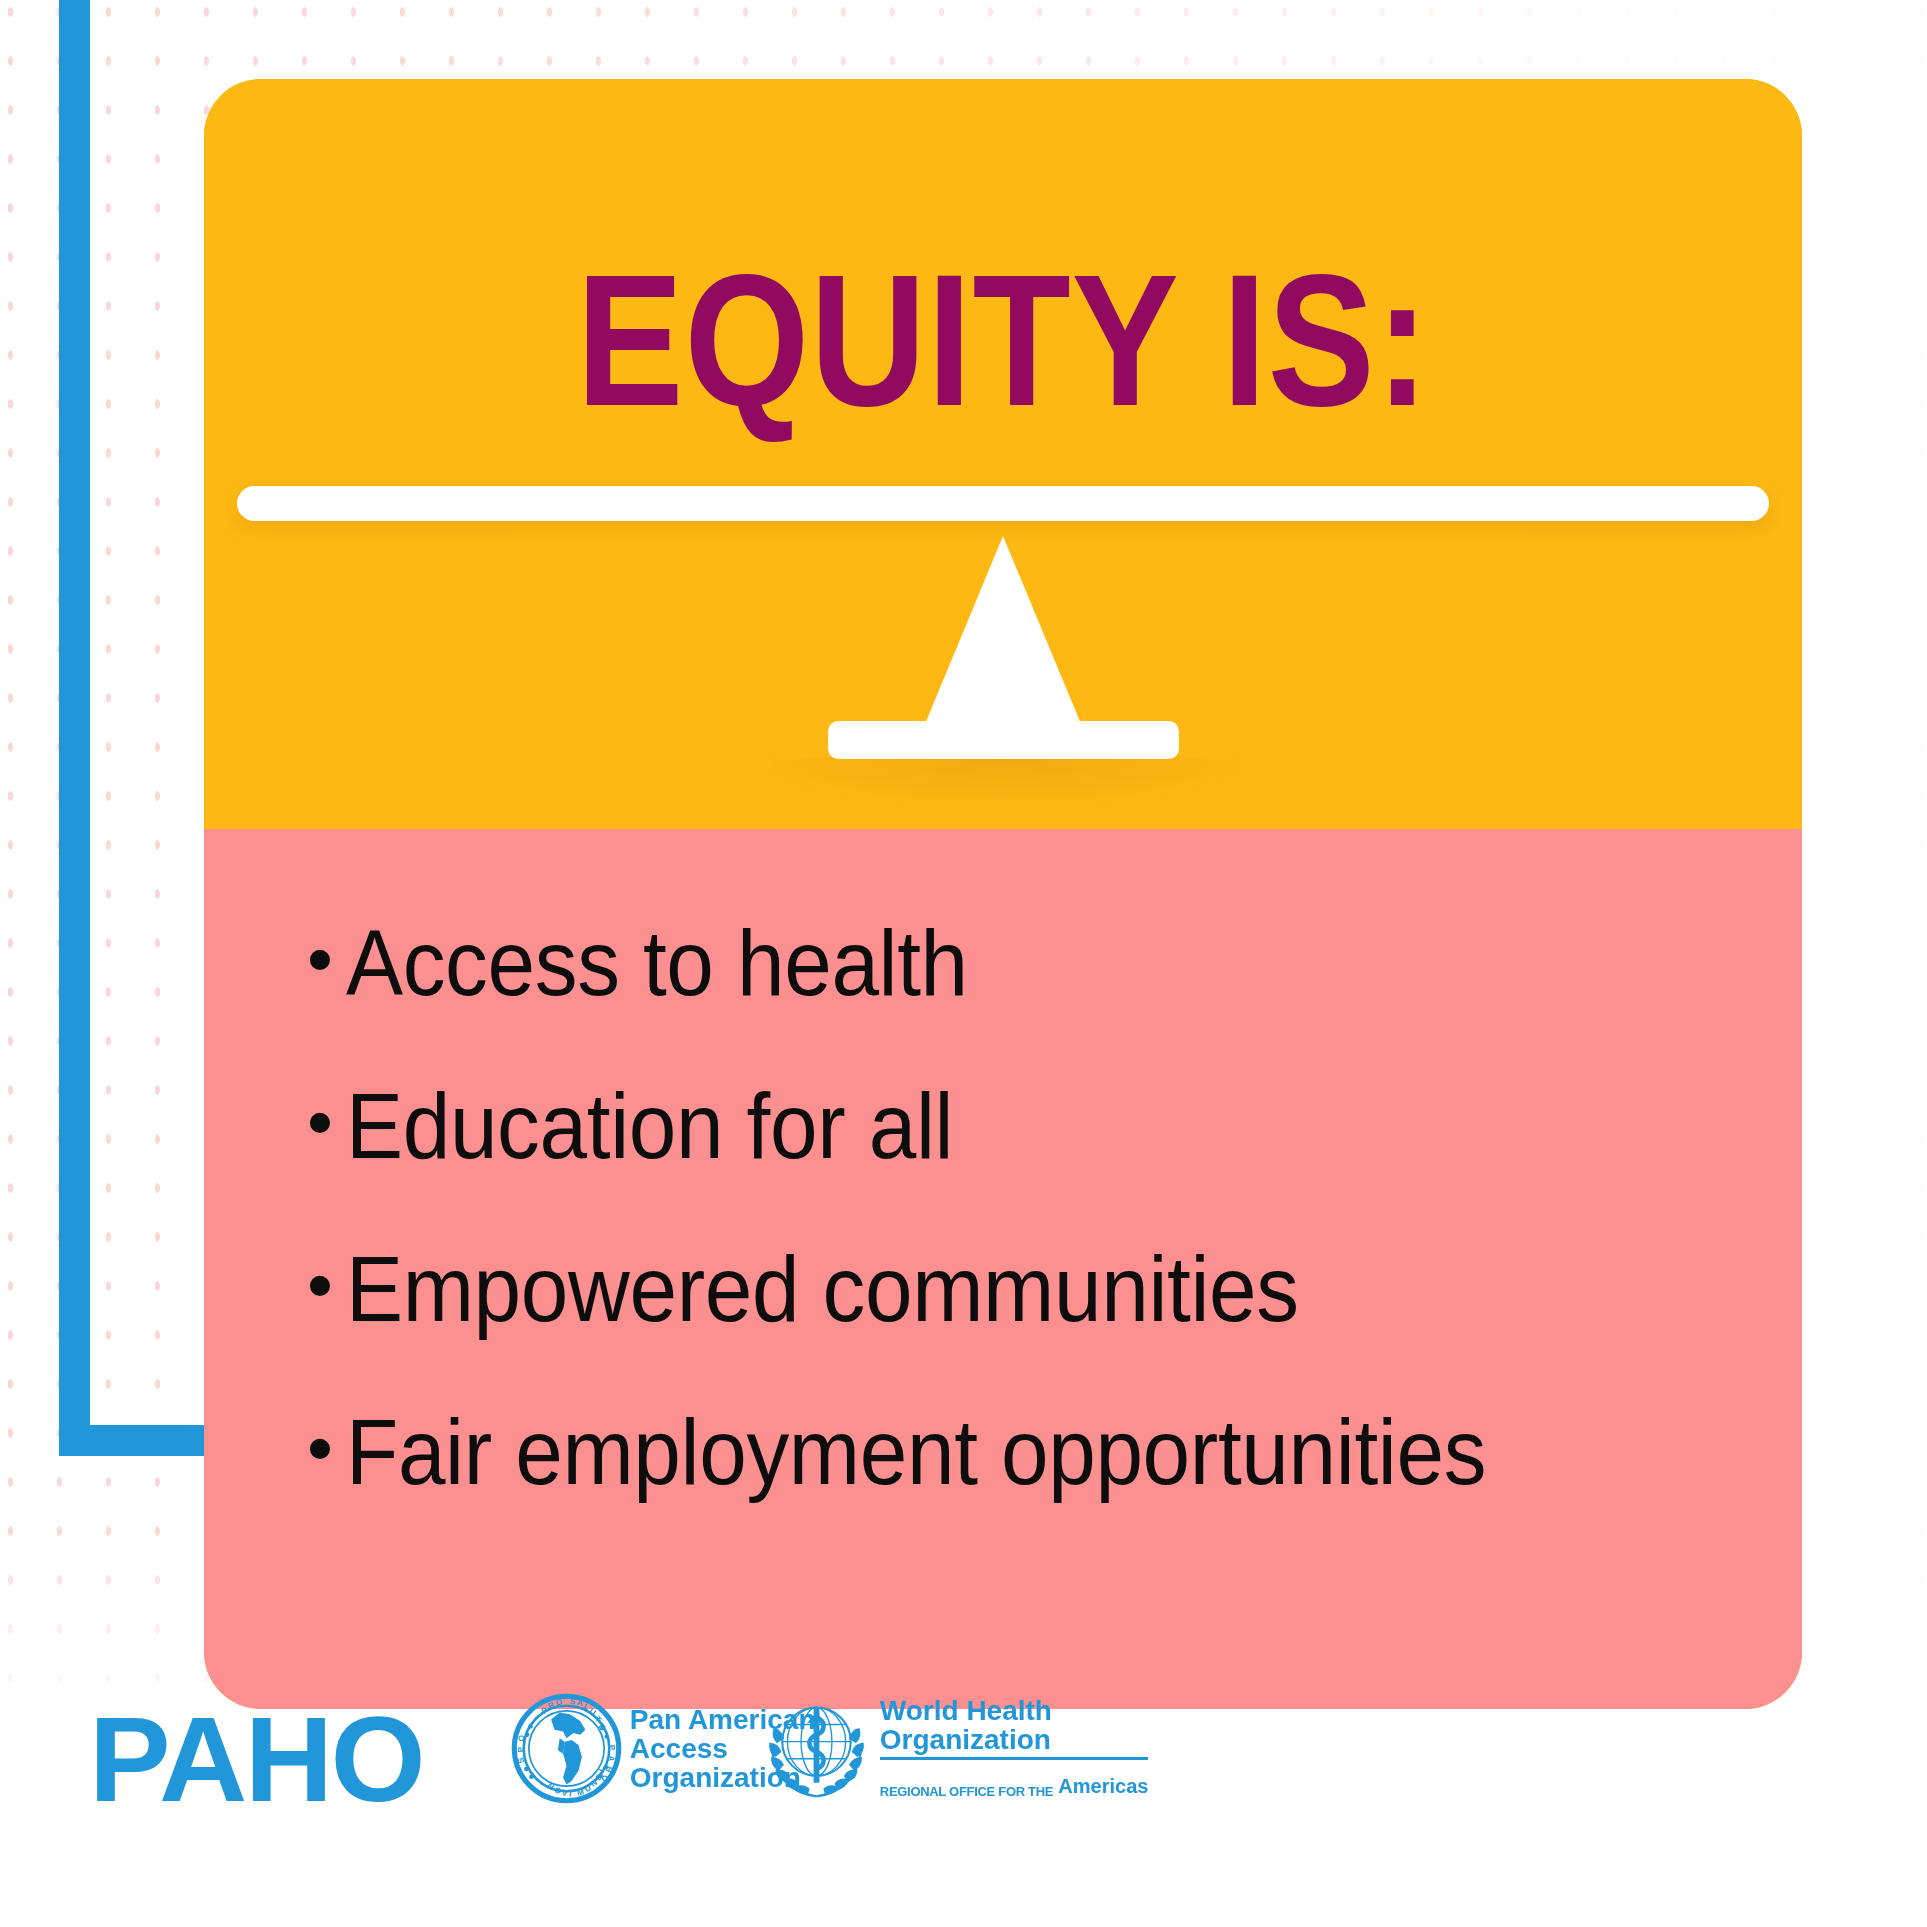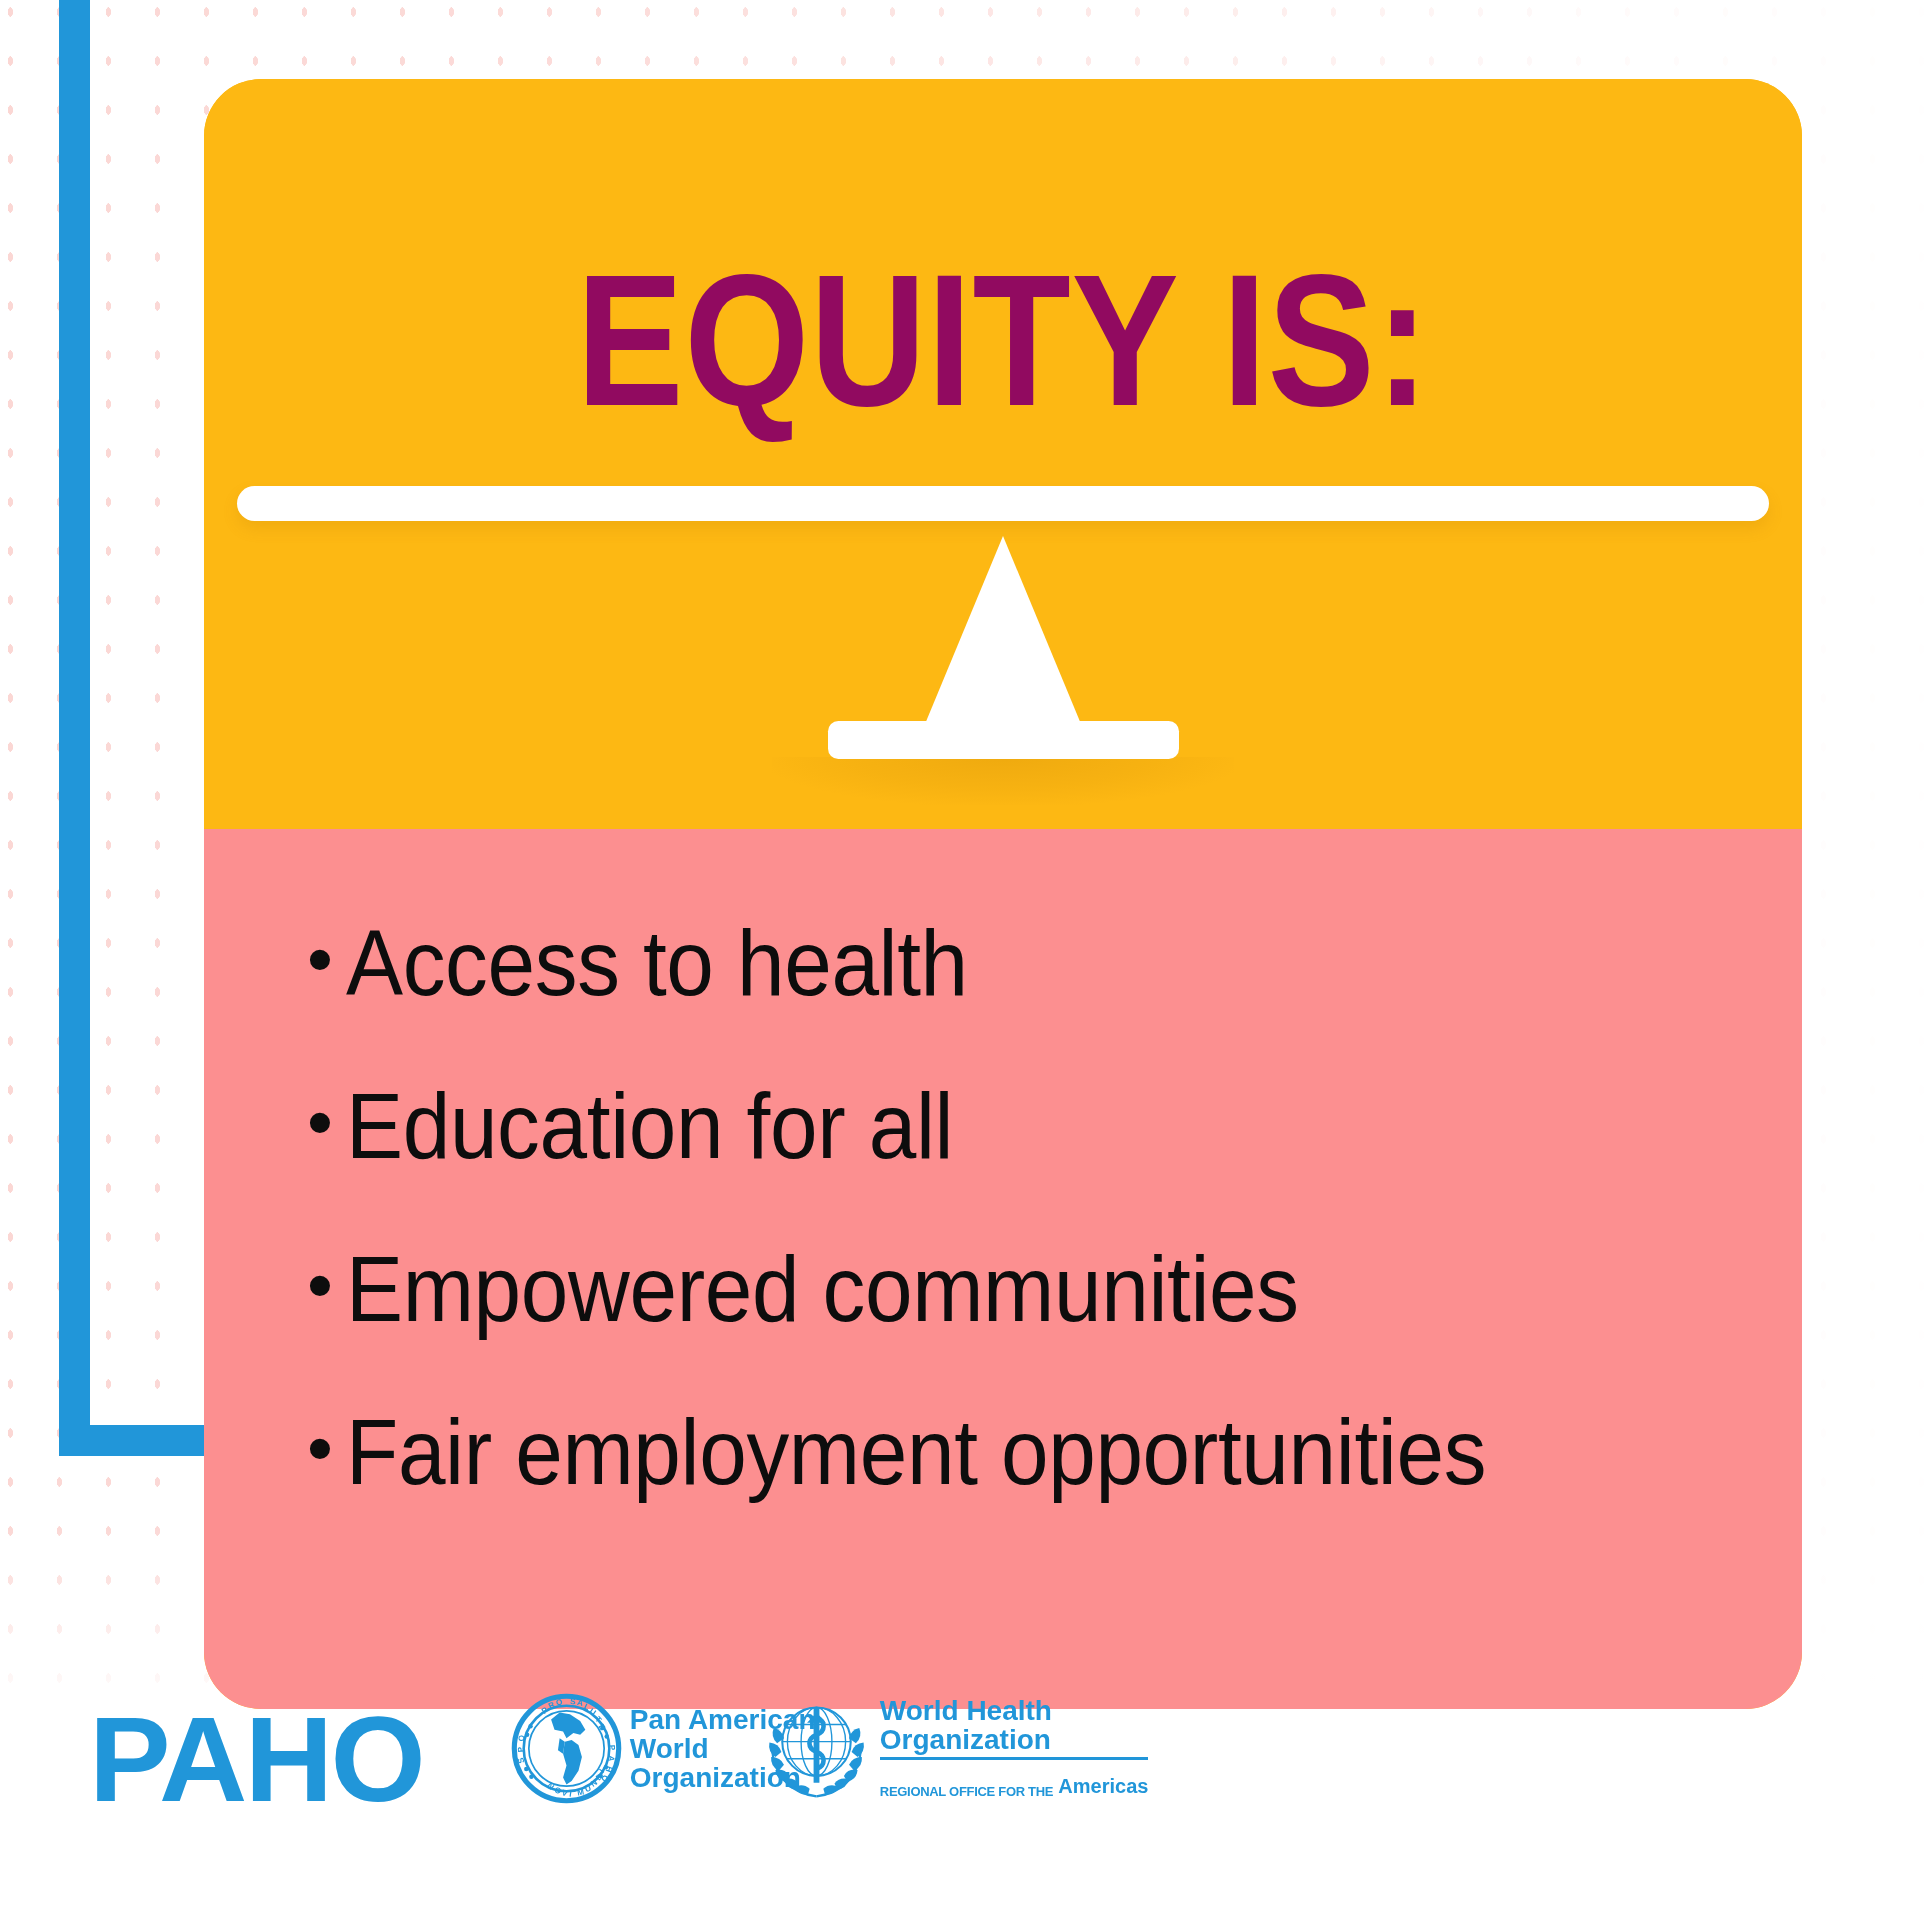--- a/index.html
+++ b/index.html
@@ -341,21 +341,21 @@
           <circle cx="19" cy="90" r="2.6"></circle>
             <circle cx="25" cy="99" r="2.6"></circle>
           <circle cx="108" cy="42" r="2.6"></circle>
             <circle cx="113" cy="52" r="2.6"></circle>
           <circle cx="112" cy="88" r="2.6"></circle>
             <circle cx="106" cy="98" r="2.6"></circle>
         </g>
       </svg>
       <div class="logo-lines">
         <div>Pan American</div>
-        <div>World</div>
+        <div>Access</div>
         <div>Organization</div>
       </div>
     </div>
 
     <div class="logo-block" id="who-seal-block">
       <svg class="seal-svg" width="113" height="113" viewBox="0 0 132 132">
         <g fill="none" stroke="#2196D9" stroke-width="2.6">
           <path d="M66 122 C34 118 16 96 14 66"></path>
           <path d="M66 122 C98 118 116 96 118 66"></path>
         </g>

